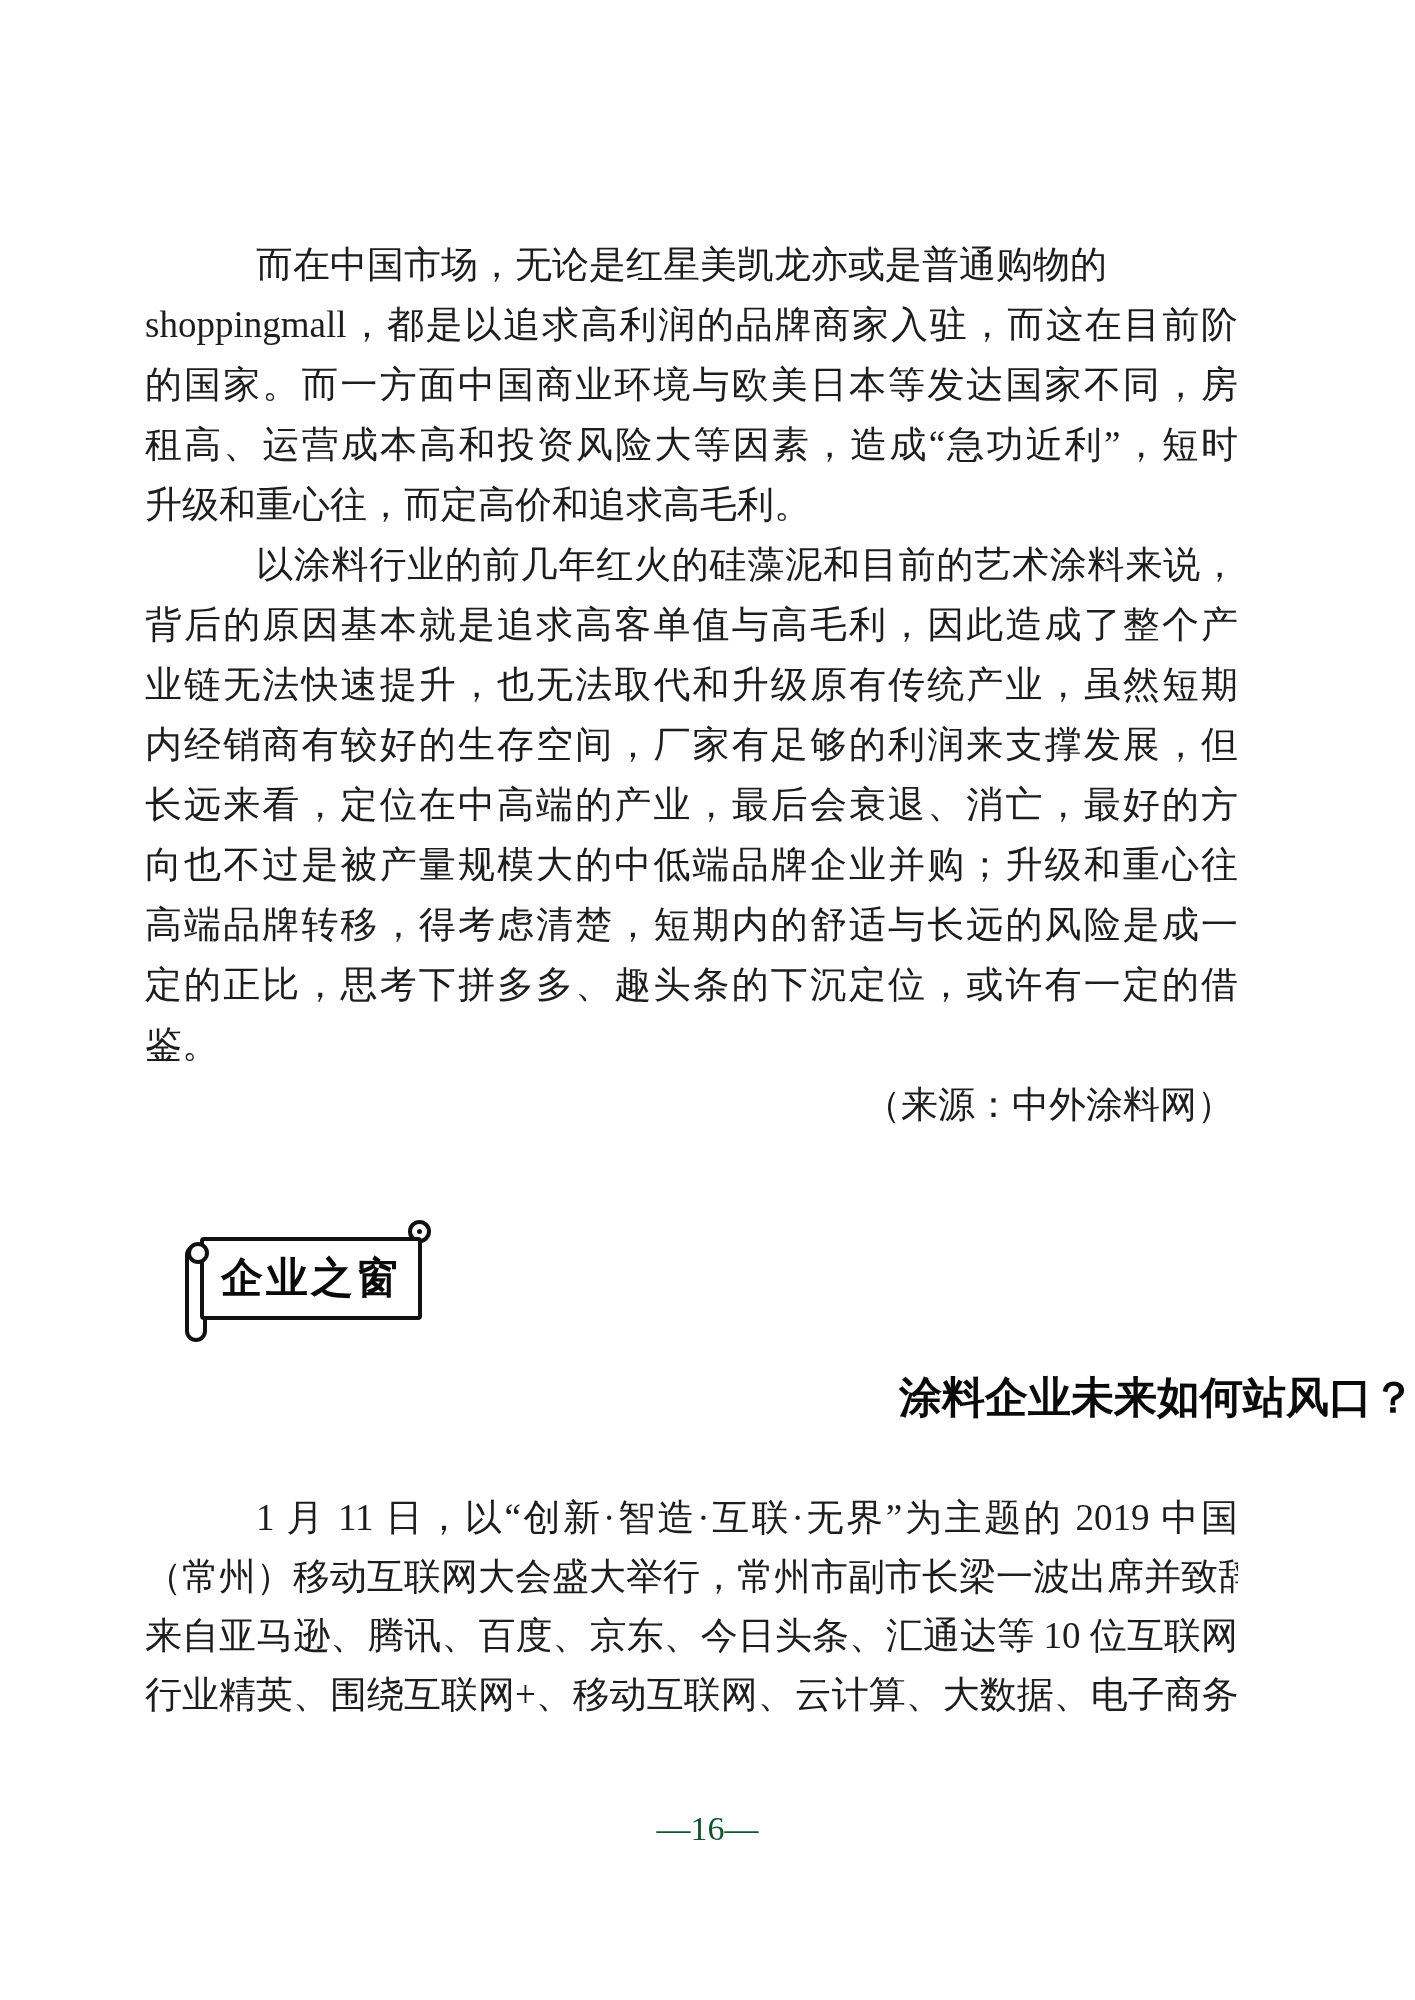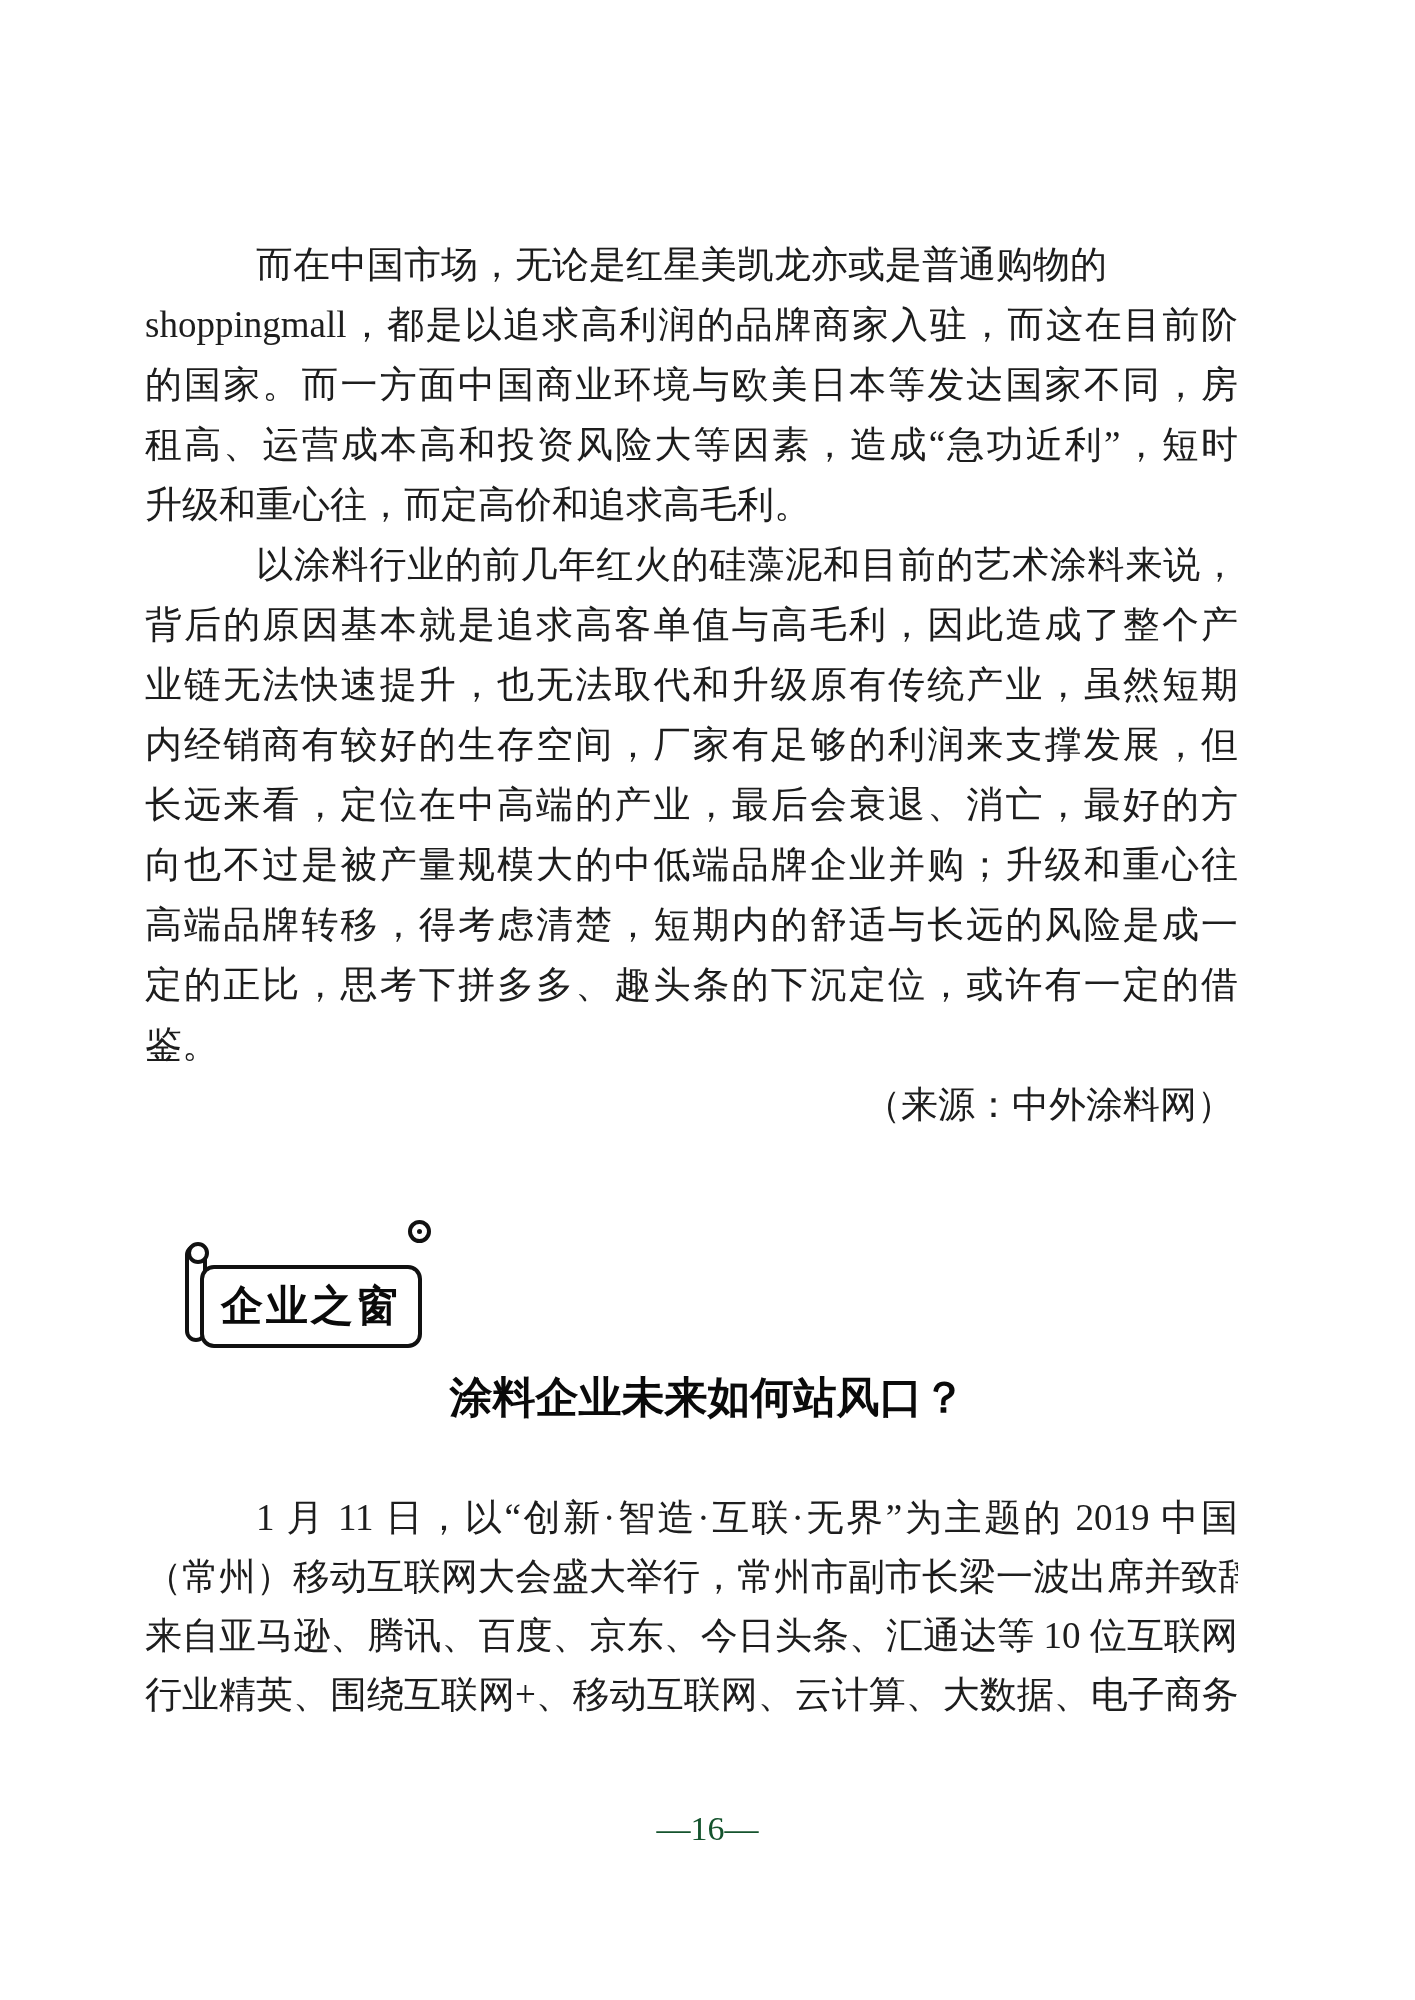--- a/index.html
+++ b/index.html
@@ -42,29 +42,28 @@
     position:absolute;
     left:185px;top:1220px;
     width:252px;height:128px;
   }
   .banner .main-rect{
     position:absolute;
     left:15px;top:17px;
     width:214px;height:75px;
     background:#fff;
     border:4px solid #111;
-    border-radius:14px;
+    border-radius:4px;
     z-index:2;
     text-align:center;
     line-height:75px;
     font-size:42px;
     font-weight:bold;
     letter-spacing:3px;
     color:#0a0a0a;
-    margin-top:28px;
   }
   .banner .left-roll{
     position:absolute;
     left:0;top:24px;
     width:14px;height:90px;
     background:#fff;
     border:4px solid #111;
     border-radius:11px;
     z-index:1;
   }
@@ -90,21 +89,21 @@
     position:absolute;
     left:5px;top:5px;
     width:5px;height:5px;
     background:#111;
     border-radius:50%;
   }
   .article2-title{
     position:absolute;
     left:0;top:1374px;
     width:1415px;
-    text-align:center;
+    text-align:right;
     font-size:43px;
     font-weight:bold;
     color:#0a0a0a;
     line-height:48px;
   }
   .article2-para{ top:1488px; }
   .article2-para .tline{
     line-height:59px;
     height:59px;
   }

